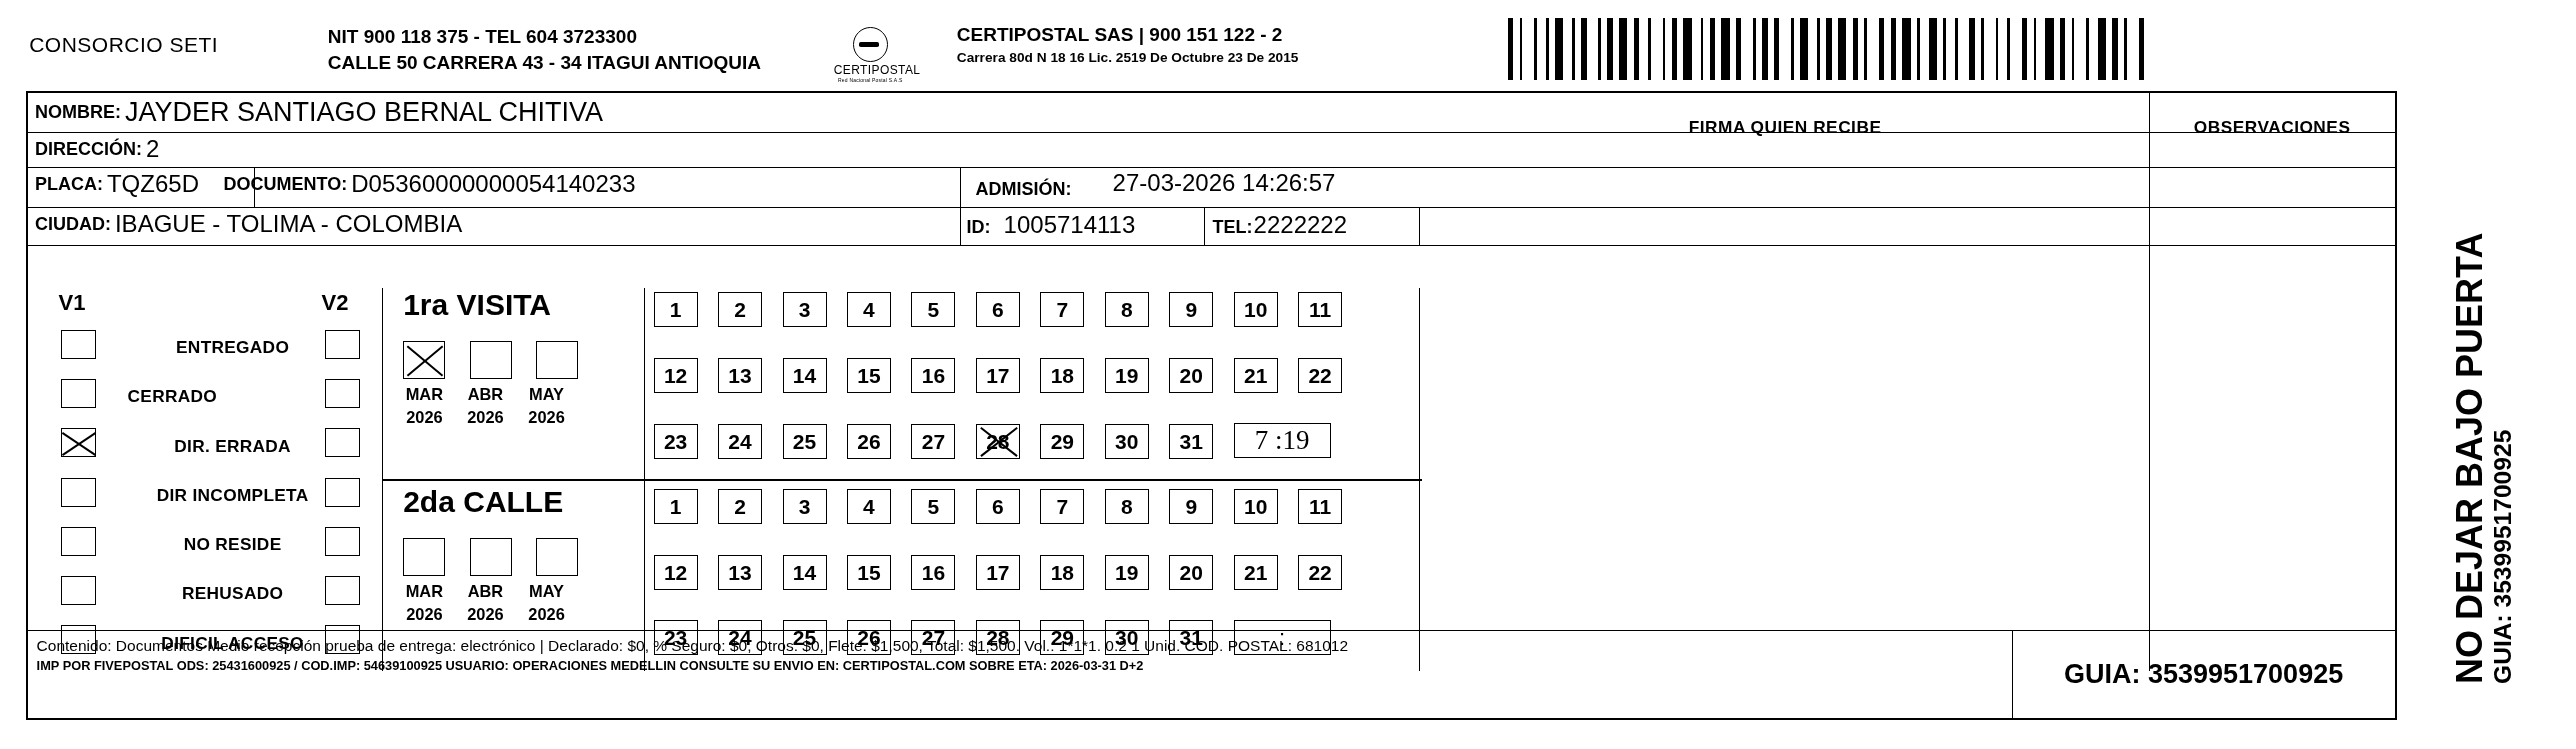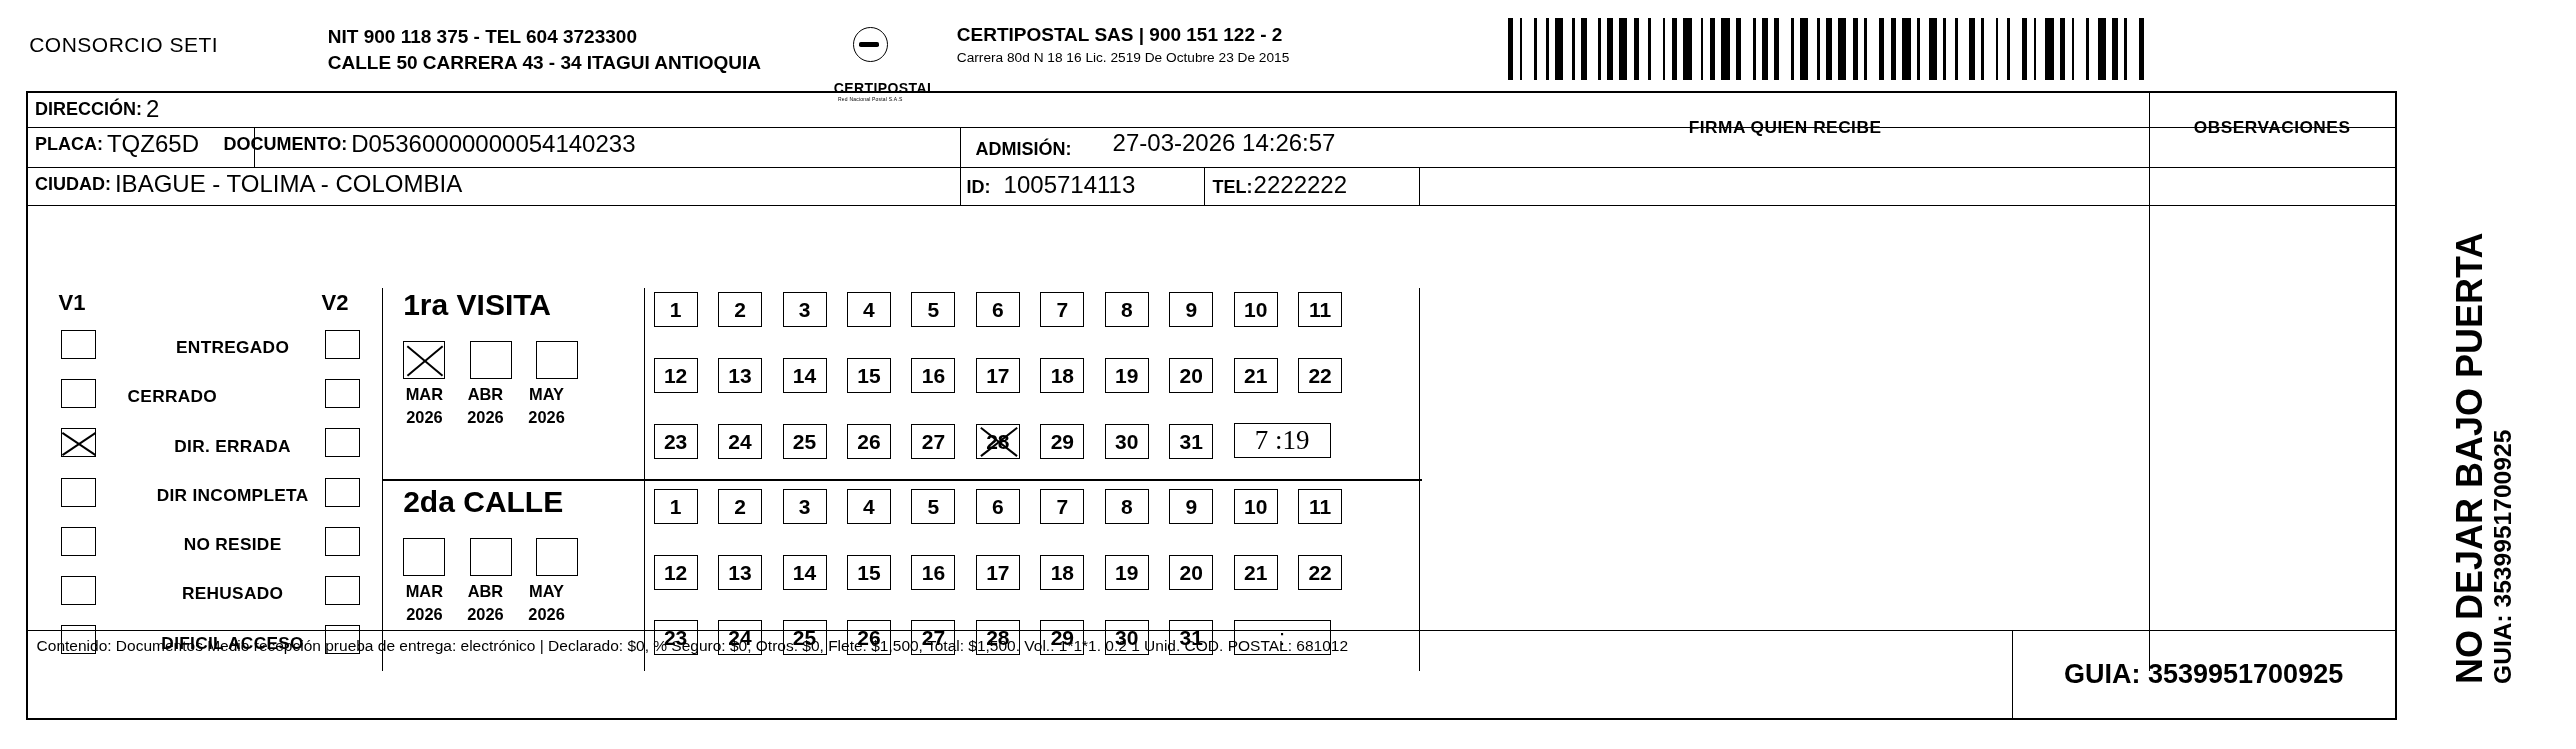--- a/index.html
+++ b/index.html
@@ -7,24 +7,24 @@
   .page{position:relative;width:2576px;height:750px;background:#fff;}
   .label{position:absolute;left:12.8px;top:7.3px;width:2498px;height:729px;}
 
   
   .hdr{position:relative;height:88px;}
   .hdr-consorcio{position:absolute;left:16.4px;top:25.5px;font-size:21px;letter-spacing:0.5px;}
   .hdr-nit{position:absolute;left:315px;top:16.4px;font-size:19px;font-weight:bold;line-height:26.4px;}
   .hdr-logo{position:absolute;left:821px;top:20px;width:73px;text-align:center;}
   .logo-circle{width:33px;height:33px;border:1.8px solid #000;border-radius:50%;margin:0 auto;position:relative;}
   .logo-circle:after{content:"";position:absolute;left:5.5px;top:13.7px;width:20px;height:4.6px;background:#000;border-radius:1.8px;}
-  .logo-cap{font-size:14px;font-weight:bold;letter-spacing:0.4px;margin-top:18px;}
+  .logo-cap{font-size:12px;font-weight:normal;letter-spacing:0.4px;margin-top:1px;}
   .logo-sub{font-size:5px;letter-spacing:0.2px;}
   .hdr-cert{position:absolute;left:944px;top:16.4px;font-size:19px;font-weight:bold;}
-  .hdr-cert2{position:absolute;left:944px;top:43px;font-size:13.7px;font-weight:normal;}
+  .hdr-cert2{position:absolute;left:944px;top:43px;font-size:13.7px;font-weight:bold;}
   .barcode{position:absolute;left:1495px;top:11px;width:729px;height:62px;}
   .barcode i{display:inline-block;background:#000;height:62px;margin-right:1.8px;vertical-align:top;}
 
   
   .box{position:absolute;left:12.8px;top:84px;width:2371px;height:629px;border:2.7px solid #000;box-sizing:border-box;}
   .row{border-bottom:1.8px solid #000;position:relative;box-sizing:border-box;}
   .val{font-family:"Liberation Sans",sans-serif;font-size:27px;}
   .valsm{font-size:24px;}
 
   .r-nombre{height:40px;padding:3.6px 0 0 7.3px;}
@@ -96,20 +96,24 @@
         <div class="logo-cap">CERTIPOSTAL</div>
         <div class="logo-sub">Red Nacional Postal S.A.S</div>
       </div>
       <div class="hdr-cert">CERTIPOSTAL SAS | 900 151 122 - 2</div>
       <div class="hdr-cert2">Carrera 80d N 18 16  Lic. 2519 De Octubre 23 De 2015</div>
       <div class="barcode"><i style="width:5.5px;"></i><i style="width:2.7px;background:#fff;"></i><i style="width:2.7px;"></i><i style="width:8.2px;background:#fff;"></i><i style="width:2.7px;"></i><i style="width:5.5px;background:#fff;"></i><i style="width:2.7px;"></i><i style="width:2.7px;background:#fff;"></i><i style="width:8.2px;"></i><i style="width:5.5px;background:#fff;"></i><i style="width:2.7px;"></i><i style="width:2.7px;background:#fff;"></i><i style="width:5.5px;"></i><i style="width:8.2px;background:#fff;"></i><i style="width:2.7px;"></i><i style="width:2.7px;background:#fff;"></i><i style="width:5.5px;"></i><i style="width:2.7px;background:#fff;"></i><i style="width:8.2px;"></i><i style="width:2.7px;background:#fff;"></i><i style="width:5.5px;"></i><i style="width:5.5px;background:#fff;"></i><i style="width:2.7px;"></i><i style="width:8.2px;background:#fff;"></i><i style="width:2.7px;"></i><i style="width:2.7px;background:#fff;"></i><i style="width:5.5px;"></i><i style="width:2.7px;background:#fff;"></i><i style="width:8.2px;"></i><i style="width:5.5px;background:#fff;"></i><i style="width:2.7px;"></i><i style="width:2.7px;background:#fff;"></i><i style="width:5.5px;"></i><i style="width:2.7px;background:#fff;"></i><i style="width:8.2px;"></i><i style="width:2.7px;background:#fff;"></i><i style="width:5.5px;"></i><i style="width:8.2px;background:#fff;"></i><i style="width:2.7px;"></i><i style="width:2.7px;background:#fff;"></i><i style="width:5.5px;"></i><i style="width:2.7px;background:#fff;"></i><i style="width:5.5px;"></i><i style="width:8.2px;background:#fff;"></i><i style="width:2.7px;"></i><i style="width:2.7px;background:#fff;"></i><i style="width:8.2px;"></i><i style="width:5.5px;background:#fff;"></i><i style="width:2.7px;"></i><i style="width:2.7px;background:#fff;"></i><i style="width:5.5px;"></i><i style="width:2.7px;background:#fff;"></i><i style="width:8.2px;"></i><i style="width:2.7px;background:#fff;"></i><i style="width:5.5px;"></i><i style="width:2.7px;background:#fff;"></i><i style="width:2.7px;"></i><i style="width:8.2px;background:#fff;"></i><i style="width:5.5px;"></i><i style="width:2.7px;background:#fff;"></i><i style="width:5.5px;"></i><i style="width:2.7px;background:#fff;"></i><i style="width:8.2px;"></i><i style="width:2.7px;background:#fff;"></i><i style="width:2.7px;"></i><i style="width:5.5px;background:#fff;"></i><i style="width:8.2px;"></i><i style="width:2.7px;background:#fff;"></i><i style="width:2.7px;"></i><i style="width:5.5px;background:#fff;"></i><i style="width:2.7px;"></i><i style="width:8.2px;background:#fff;"></i><i style="width:5.5px;"></i><i style="width:2.7px;background:#fff;"></i><i style="width:2.7px;"></i><i style="width:8.2px;background:#fff;"></i><i style="width:2.7px;"></i><i style="width:5.5px;background:#fff;"></i><i style="width:2.7px;"></i><i style="width:8.2px;background:#fff;"></i><i style="width:5.5px;"></i><i style="width:2.7px;background:#fff;"></i><i style="width:2.7px;"></i><i style="width:5.5px;background:#fff;"></i><i style="width:8.2px;"></i><i style="width:2.7px;background:#fff;"></i><i style="width:5.5px;"></i><i style="width:2.7px;background:#fff;"></i><i style="width:2.7px;"></i><i style="width:8.2px;background:#fff;"></i><i style="width:2.7px;"></i><i style="width:5.5px;background:#fff;"></i><i style="width:8.2px;"></i><i style="width:2.7px;background:#fff;"></i><i style="width:5.5px;"></i><i style="width:2.7px;background:#fff;"></i><i style="width:2.7px;"></i><i style="width:8.2px;background:#fff;"></i><i style="width:5.5px;"></i><i style="width:2.7px;background:#fff;"></i></div>
     </div>
 
     <div class="box">
 
+      <div class="row r-nombre">
+        <span class="inlinelbl">NOMBRE:</span>
+        <span class="inlineval val">JAYDER SANTIAGO BERNAL CHITIVA</span>
+      </div>
 
       <div class="row r-direccion">
         <span class="inlinelbl">DIRECCIÓN:</span>
         <span class="inlineval valsm">2</span>
       </div>
 
 
       <div class="row r-placa">
         <span class="inlinelbl">PLACA:</span>
         <span class="inlineval valsm">TQZ65D</span>
@@ -303,20 +307,21 @@
       </div>
 
       <div style="position:absolute;left:1393px;top:24px;width:729px;" class="firma-head">FIRMA QUIEN RECIBE</div>
       <div style="position:absolute;left:2125px;top:24px;width:239px;" class="firma-head">OBSERVACIONES</div>
       <div class="vline" style="left:2121px;top:0px;height:578px"></div>
       <div style="position:absolute;left:1393px;top:49px;width:728px;height:529px"></div>
       <div style="position:absolute;left:2125px;top:49px;width:239px;height:529px"></div>
 
       <div class="bottom">
         <div class="bot-line1">Contenido: Documentos Medio recepción prueba de entrega: electrónico | Declarado: $0, % Seguro: $0, Otros: $0, Flete: $1,500, Total: $1,500. Vol.: 1*1*1. 0.2  1 Unid. COD. POSTAL: 681012</div>
+        <div class="bot-line2">IMP POR FIVEPOSTAL ODS: 25431600925 / COD.IMP: 54639100925 USUARIO: OPERACIONES MEDELLIN CONSULTE SU ENVIO EN: CERTIPOSTAL.COM SOBRE ETA: 2026-03-31 D+2</div>
         <div class="guia-box">GUIA: 3539951700925</div>
       </div>
     </div>
 
     <div class="strip">
       <div class="vert vert-main">NO DEJAR BAJO PUERTA</div>
       <div class="vert vert-guia">GUIA: 3539951700925</div>
     </div>
   </div>
 </div>

